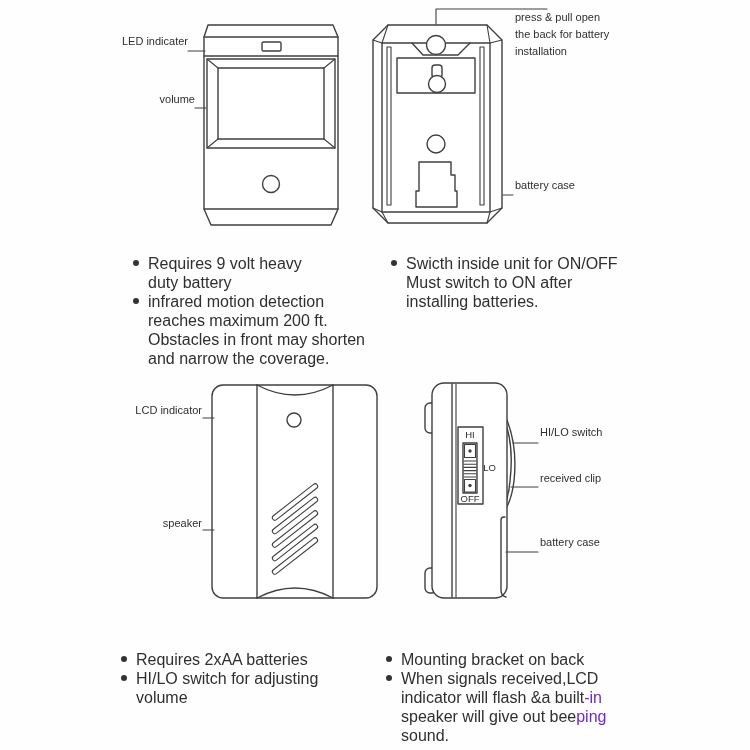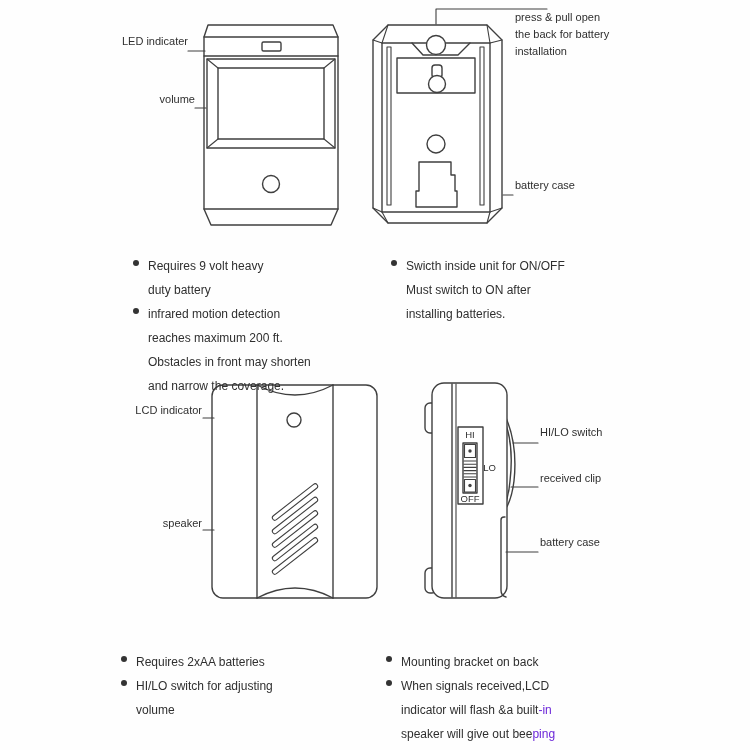--- a/index.html
+++ b/index.html
@@ -4,21 +4,21 @@
 <style>
   html,body{margin:0;padding:0;background:#e8e8e8;}
   .page{position:relative;width:750px;height:750px;background:#fefefe;overflow:hidden;
         font-family:"Liberation Sans","DejaVu Sans",sans-serif;color:#303030;}
   .abs{position:absolute;}
   .lbl{position:absolute;font-size:11px;line-height:17px;color:#2f2f2f;white-space:pre-line;}
   .lbl.r{text-align:left;}
   .notes{position:absolute;}
   .note-item{display:flex;gap:9px;}
   .dot{width:6px;height:6px;border-radius:50%;background:#333;margin-top:6px;flex:none;}
-  .note-text{font-size:12px;line-height:24px;color:#2f2f2f;white-space:pre-line;}
+  .note-text{font-size:16px;line-height:19px;color:#2f2f2f;white-space:pre-line;}
   .faded{color:#6d28d9;}
   svg{position:absolute;overflow:visible;}
   .ln{stroke:#3f3f3f;stroke-width:1.4;fill:none;stroke-linejoin:round;stroke-linecap:round;}
   .thin{stroke-width:1.1;}
   .fw{fill:#ffffff;}
   .ink{fill:#3f3f3f;stroke:none;}
   svg text{font-family:"Liberation Sans","DejaVu Sans",sans-serif;fill:#2f2f2f;}
 </style>
 </head>
 <body>

